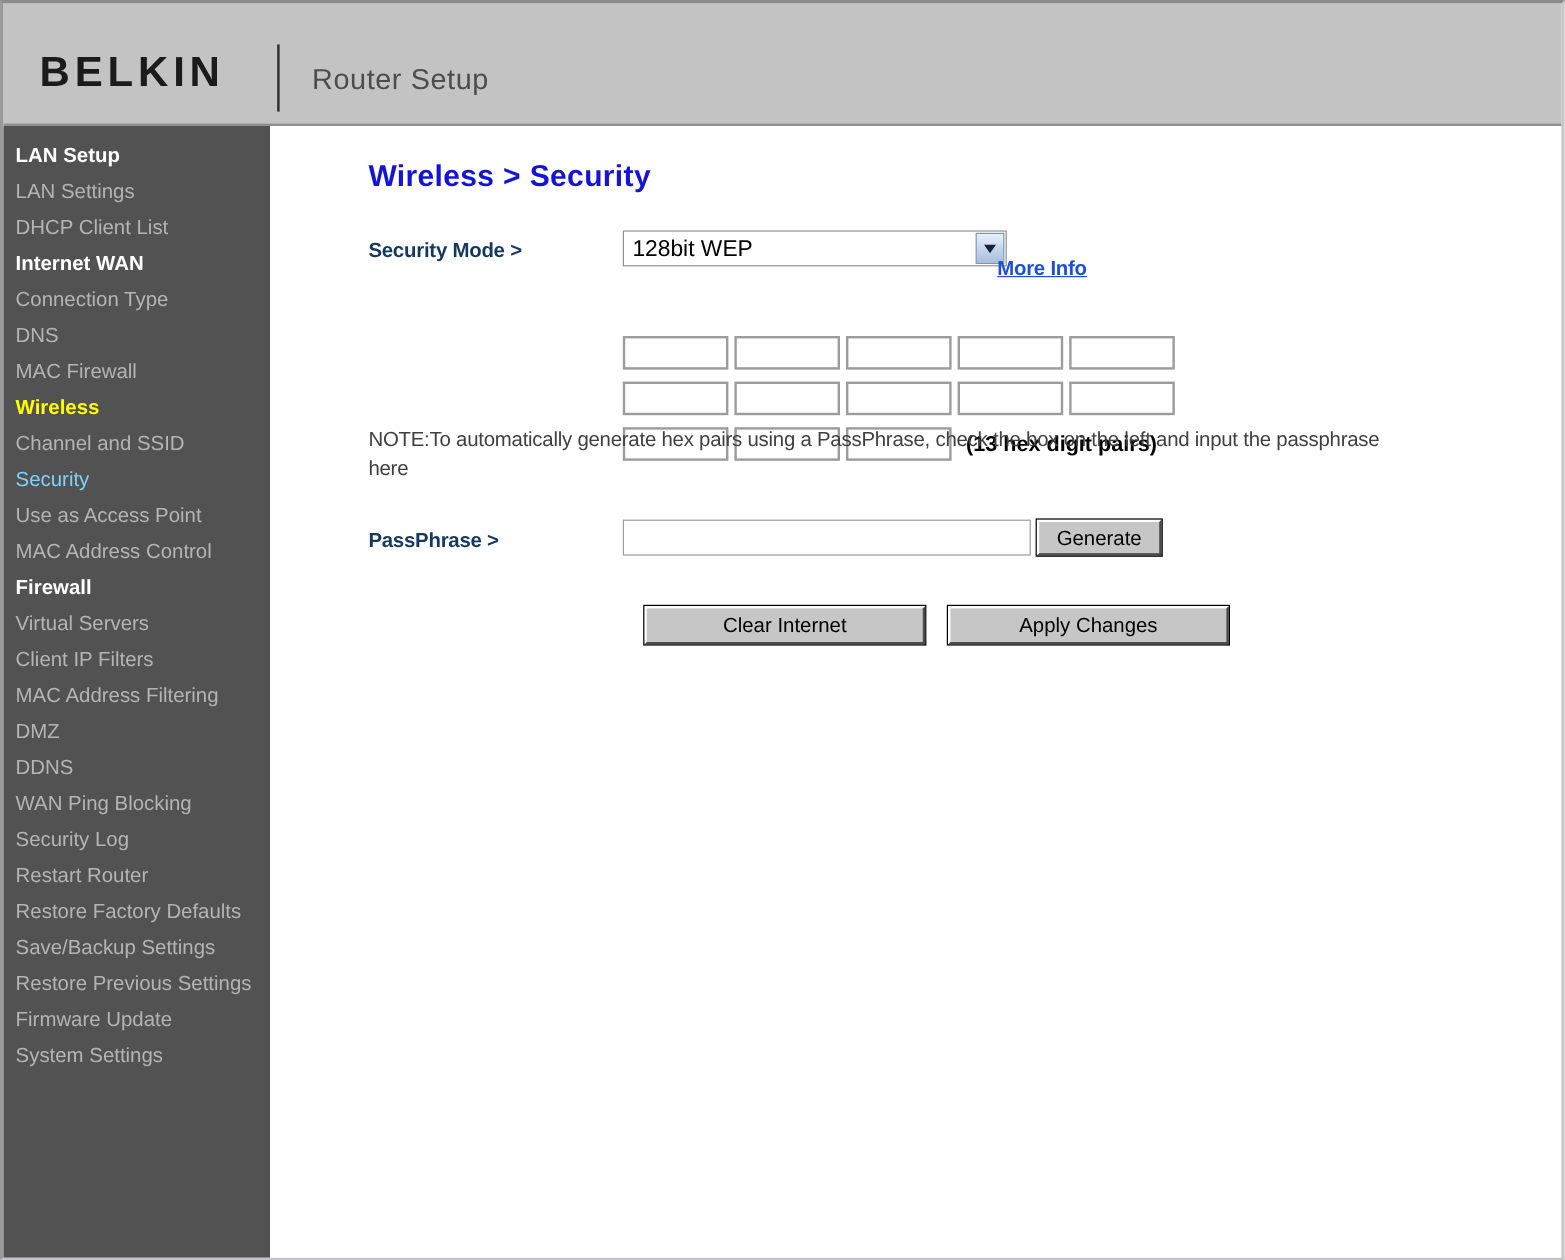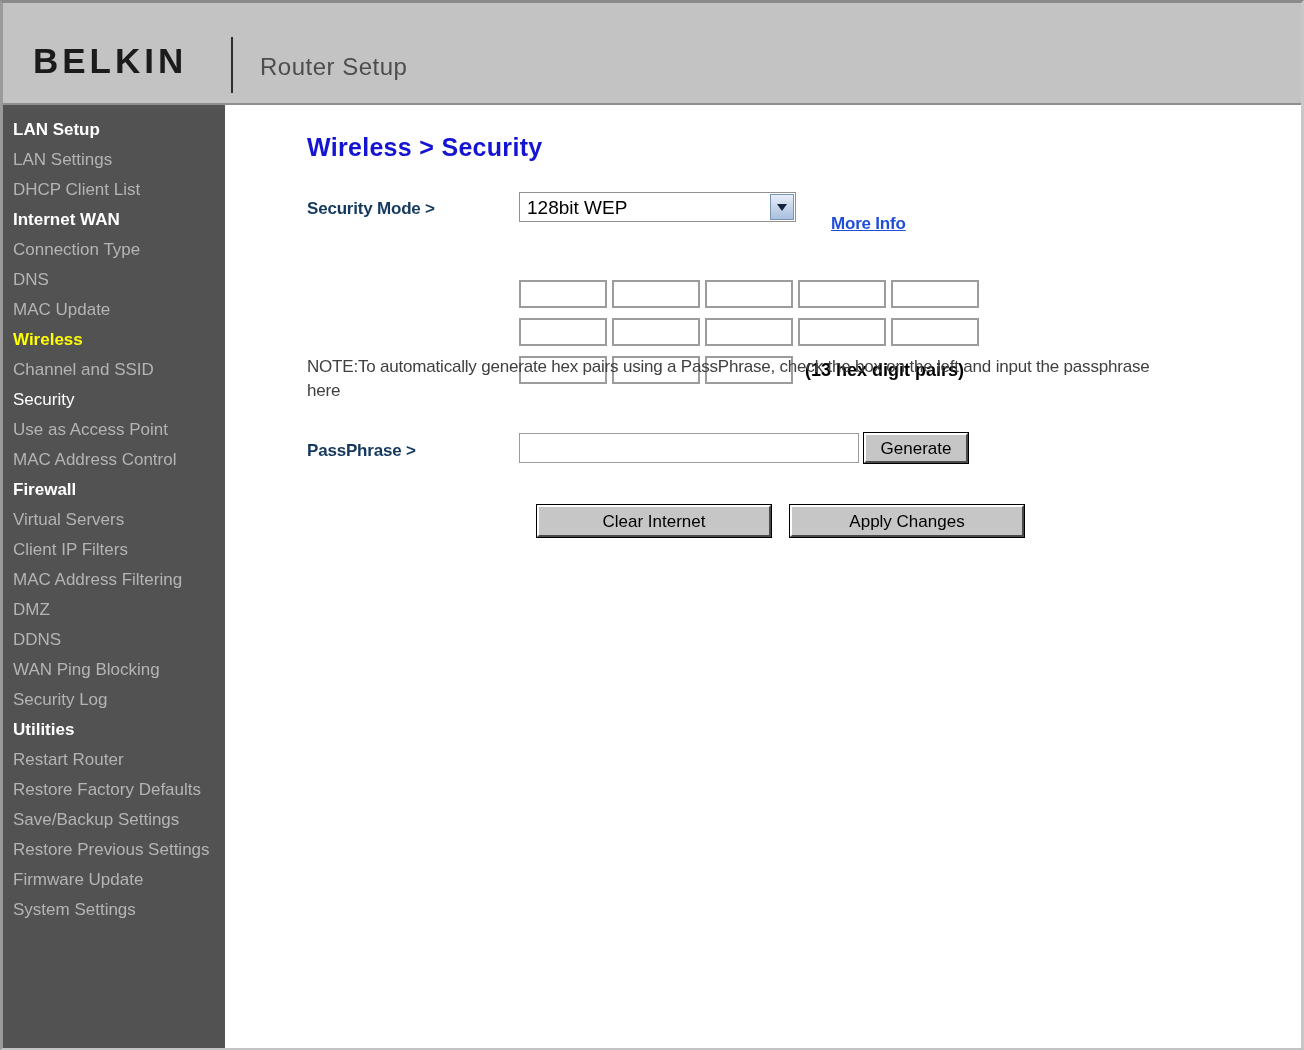--- a/index.html
+++ b/index.html
@@ -85,21 +85,21 @@
   }
   .nav-item.group {
     color: #ffffff;
     font-weight: bold;
   }
   .nav-item.highlight {
     color: #ffff00;
     font-weight: bold;
   }
   .nav-item.active {
-    color: #ffffff;
+    color: #7dd3fc;
   }
 
   
   .content {
     position: absolute;
     left: 222px;
     top: 102px;
     right: 0;
     bottom: 0;
     background: #ffffff;
@@ -122,21 +122,21 @@
     letter-spacing: -0.2px;
   }
   #security-mode-label { left: 82px; top: 94px; }
   #passphrase-label   { left: 82px; top: 336px; }
 
   
   .select-wrap {
     position: absolute;
     left: 294px;
     top: 87px;
-    width: 277px;
+    width: 320px;
     height: 30px;
     border: 1px solid #919191;
     background: #ffffff;
     box-sizing: border-box;
   }
   .select-value {
     position: absolute;
     left: 7px;
     top: 4px;
     font-size: 19px;
@@ -275,35 +275,34 @@
     <div class="header-title">Router Setup</div>
   </div>
 
   <div class="sidebar" id="sidebar">
       <div class="nav-item group">LAN Setup</div>
       <div class="nav-item">LAN Settings</div>
       <div class="nav-item">DHCP Client List</div>
       <div class="nav-item group">Internet WAN</div>
       <div class="nav-item">Connection Type</div>
       <div class="nav-item">DNS</div>
-      <div class="nav-item">MAC Update</div>
+      <div class="nav-item">MAC Firewall</div>
       <div class="nav-item highlight">Wireless</div>
       <div class="nav-item">Channel and SSID</div>
       <div class="nav-item active">Security</div>
       <div class="nav-item">Use as Access Point</div>
       <div class="nav-item">MAC Address Control</div>
       <div class="nav-item group">Firewall</div>
       <div class="nav-item">Virtual Servers</div>
       <div class="nav-item">Client IP Filters</div>
       <div class="nav-item">MAC Address Filtering</div>
       <div class="nav-item">DMZ</div>
       <div class="nav-item">DDNS</div>
       <div class="nav-item">WAN Ping Blocking</div>
       <div class="nav-item">Security Log</div>
-      <div class="nav-item group">Utilities</div>
       <div class="nav-item">Restart Router</div>
       <div class="nav-item">Restore Factory Defaults</div>
       <div class="nav-item">Save/Backup Settings</div>
       <div class="nav-item">Restore Previous Settings</div>
       <div class="nav-item">Firmware Update</div>
       <div class="nav-item">System Settings</div>
     </div>
 
   <div class="content">
 

